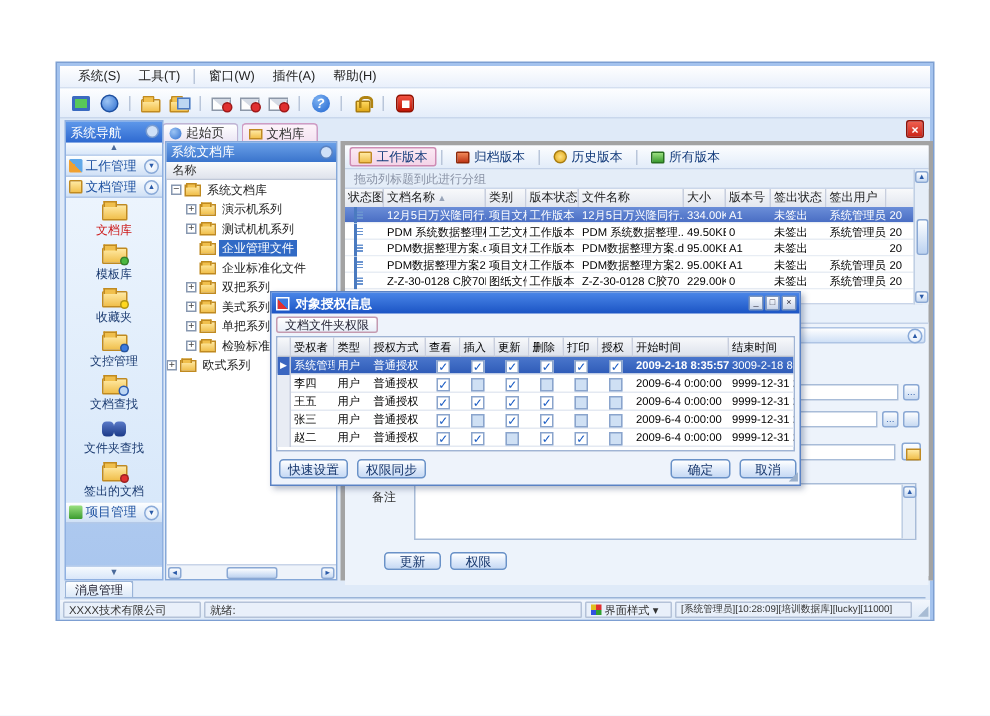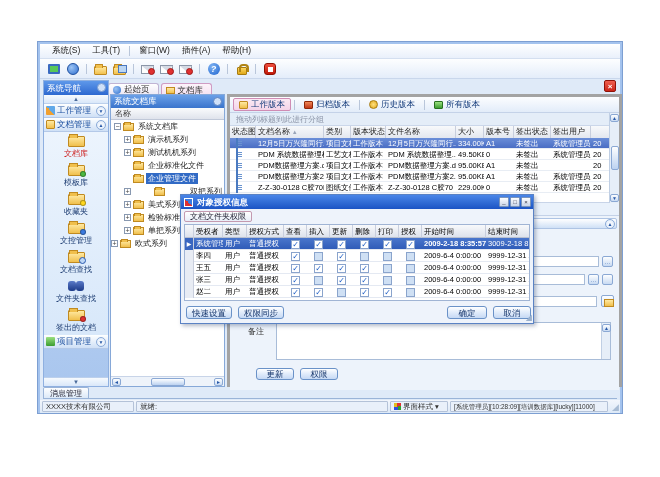--- a/index.html
+++ b/index.html
@@ -274,49 +274,49 @@
         <div class="titem" style="padding-left: 13px;">
           <span class="texp">+</span>
           <span class="tfold"></span>
           <span class="tlabel">演示机系列</span>
         </div>
         <div class="titem" style="padding-left: 13px;">
           <span class="texp">+</span>
           <span class="tfold"></span>
           <span class="tlabel">测试机机系列</span>
         </div>
+        <div class="titem sel" style="padding-left: 13px;">
+          <span class="texp none"></span>
+          <span class="tfold"></span>
+          <span class="tlabel">企业管理文件</span>
+        </div>
         <div class="titem" style="padding-left: 13px;">
           <span class="texp none"></span>
           <span class="tfold"></span>
           <span class="tlabel">企业标准化文件</span>
         </div>
-        <div class="titem sel" style="padding-left: 13px;">
-          <span class="texp none"></span>
-          <span class="tfold"></span>
-          <span class="tlabel">企业管理文件</span>
-        </div>
-        <div class="titem" style="padding-left: 13px; justify-content: space-between;">
-          <span class="texp">+</span>
-          <span class="tfold"></span>
-          <span class="tlabel">双把系列</span>
-        </div>
         <div class="titem" style="padding-left: 13px;">
           <span class="texp">+</span>
           <span class="tfold"></span>
-          <span class="tlabel">美式系列</span>
+          <span class="tlabel">双把系列</span>
         </div>
         <div class="titem" style="padding-left: 13px;">
           <span class="texp">+</span>
           <span class="tfold"></span>
-          <span class="tlabel">检验标准</span>
+          <span class="tlabel">美式系列</span>
         </div>
         <div class="titem" style="padding-left: 13px;">
           <span class="texp">+</span>
           <span class="tfold"></span>
           <span class="tlabel">单把系列</span>
+        </div>
+        <div class="titem" style="padding-left: 13px;">
+          <span class="texp">+</span>
+          <span class="tfold"></span>
+          <span class="tlabel">检验标准</span>
         </div>
         <div class="titem" style="">
           <span class="texp">+</span>
           <span class="tfold"></span>
           <span class="tlabel">欧式系列</span>
         </div>
       </div>
     <div class="hscroll">
       <span class="sbtn">◄</span>
       <span class="sthumb" style="width:34px"></span>

